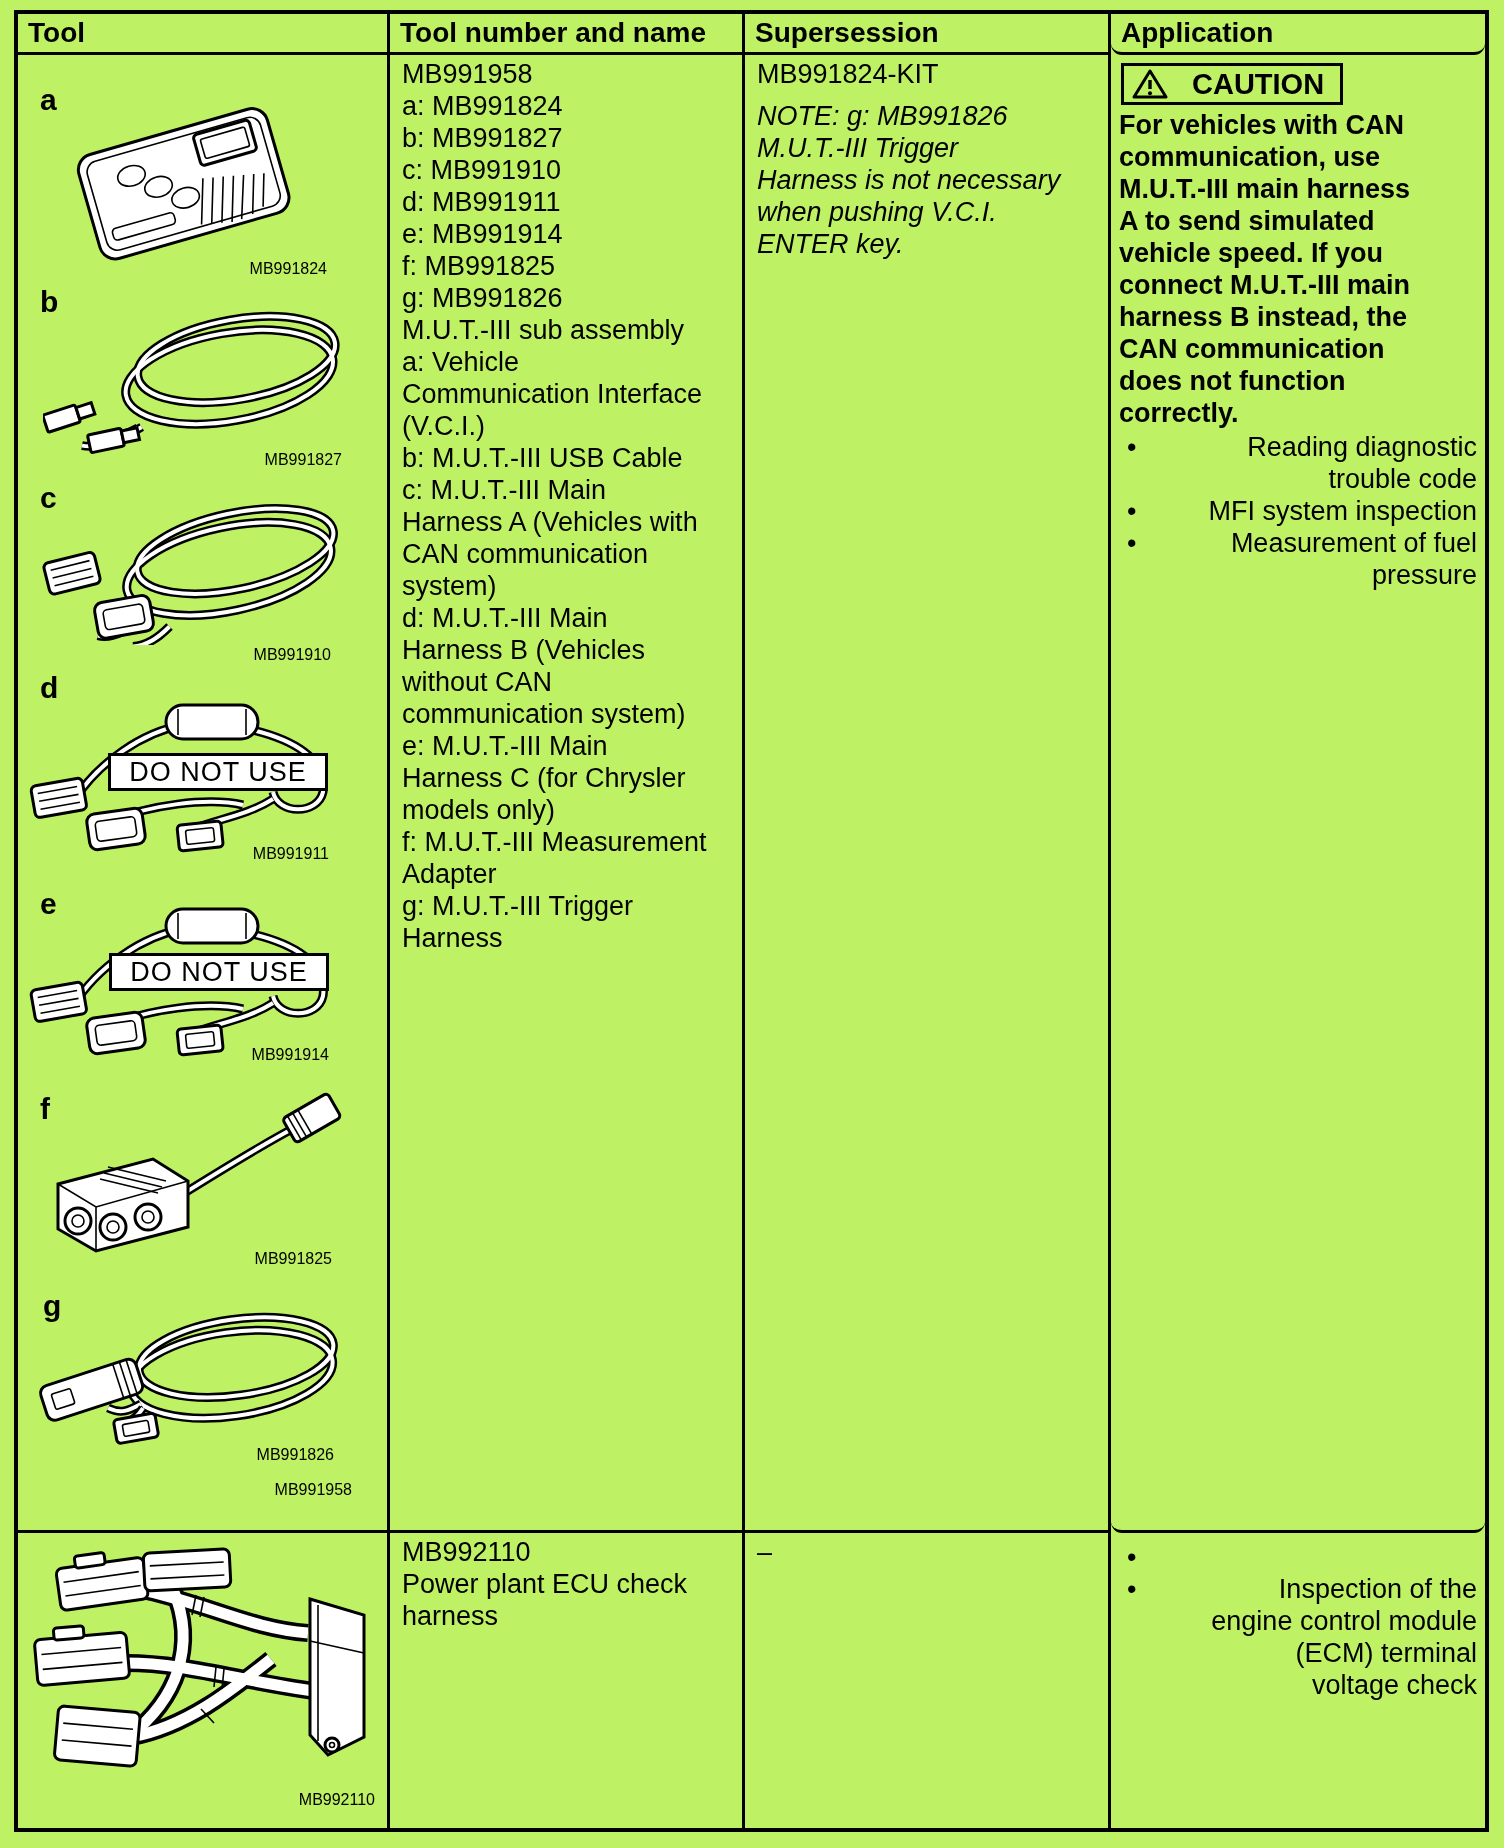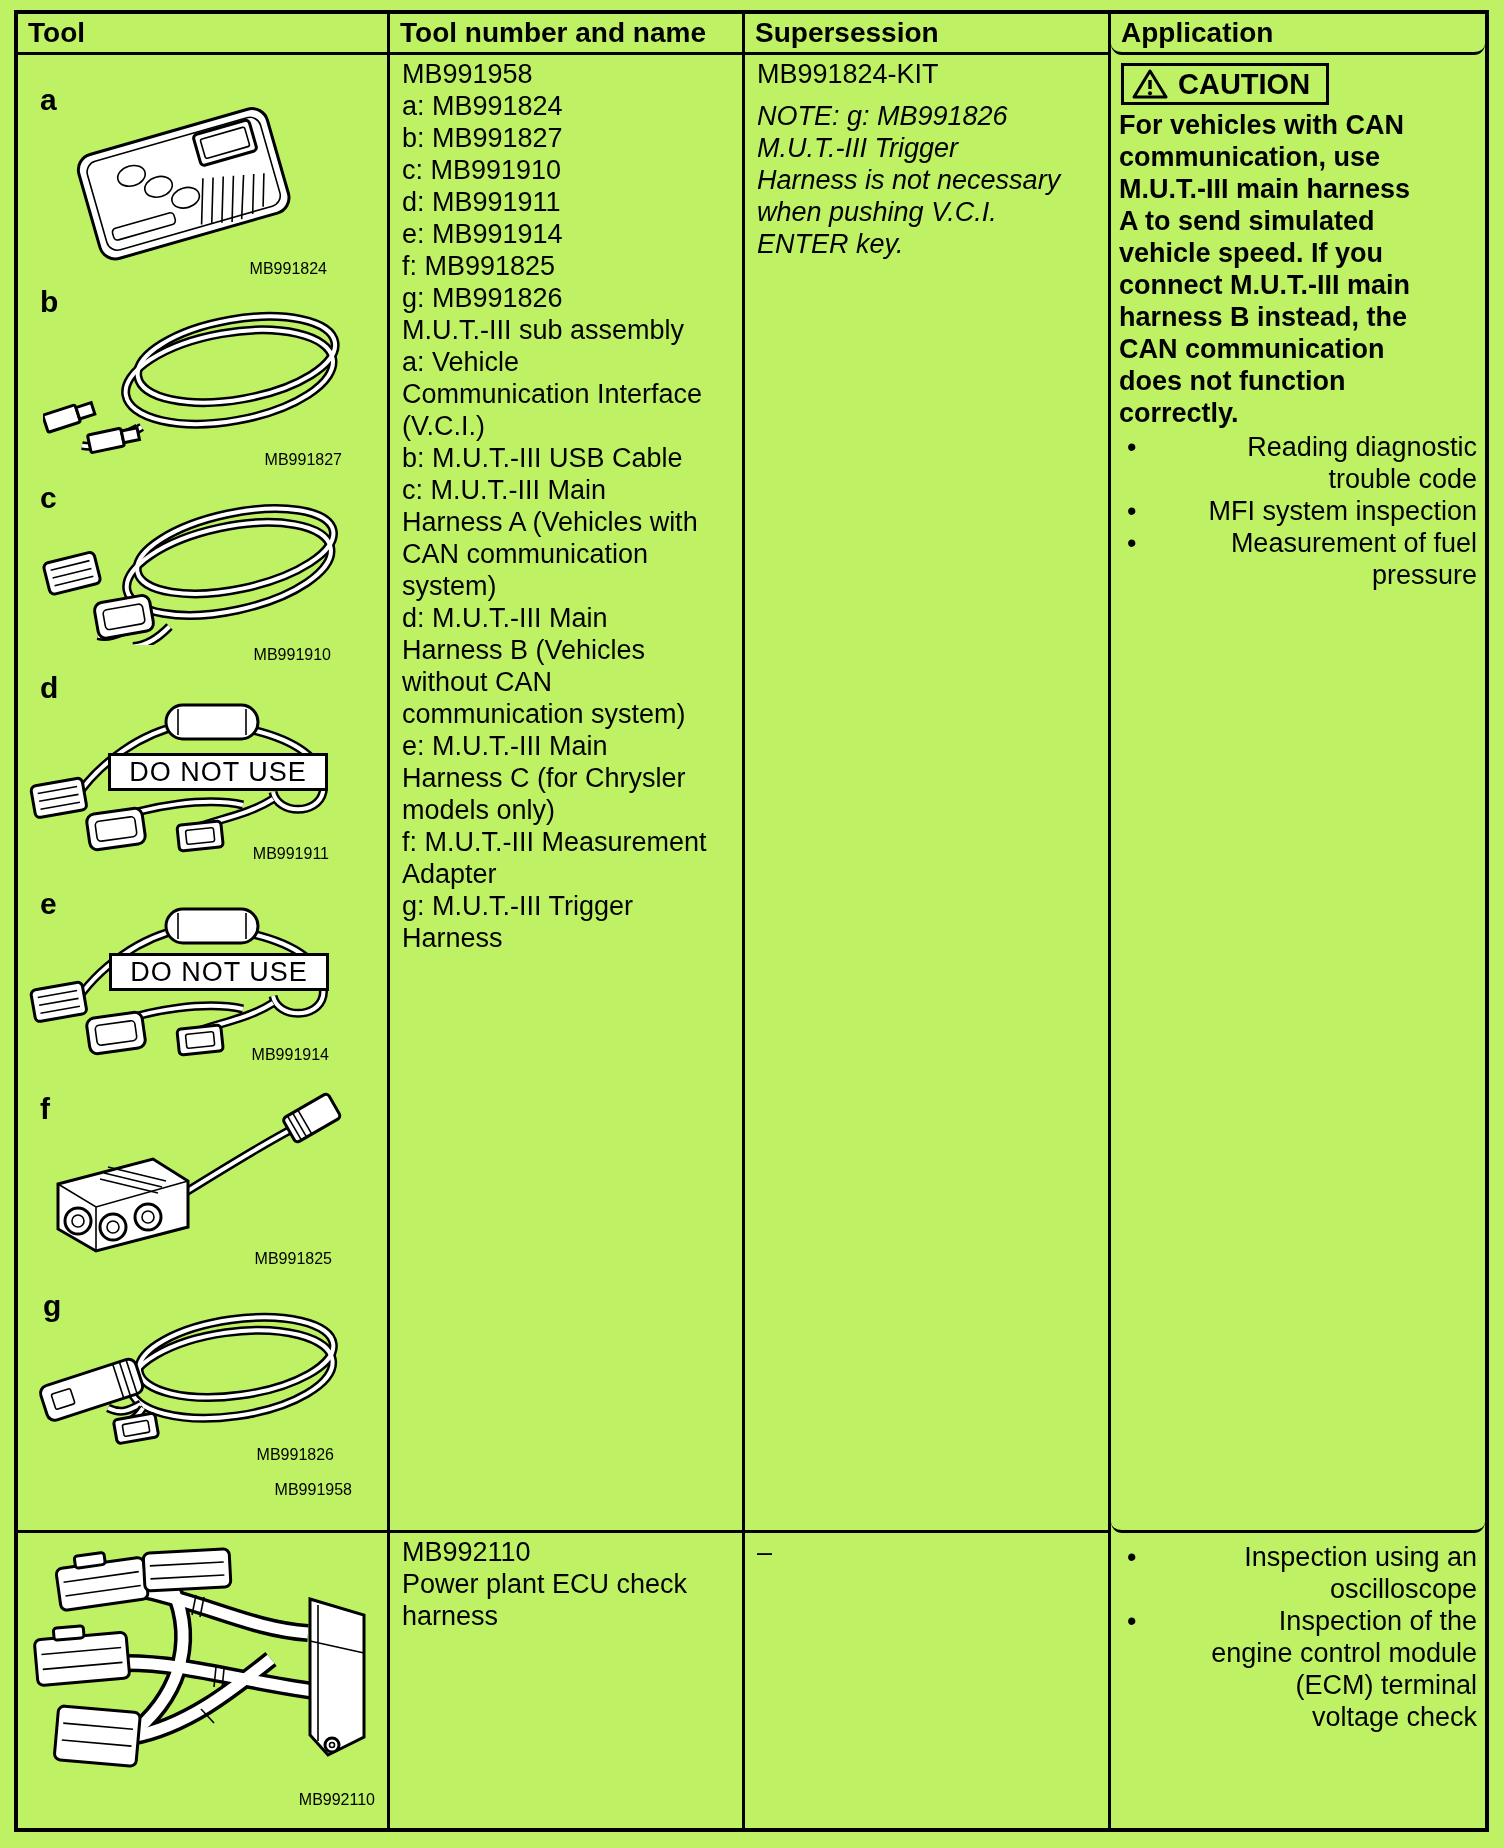--- a/index.html
+++ b/index.html
@@ -10,21 +10,21 @@
        grid-template-columns:372px 355px 366px 1fr;
        grid-template-rows:41px 1478px 1fr;}
   .cell{border-right:3px solid #000;border-bottom:3px solid #000;
         box-sizing:border-box;position:relative;overflow:hidden;}
   .lc{border-right:none;border-radius:11px;}
   .lr{border-bottom:none;}
   .th{font-weight:bold;font-size:28px;line-height:34px;padding:2px 10px;}
   .txt{font-size:27px;line-height:32px;padding:3px 12px;white-space:pre-line;}
   .note{font-style:italic;margin-top:10px;}
   .app{padding:6px 8px;}
-  .caution-box{display:inline-flex;align-items:center;gap:10px;
+  .caution-box{display:inline-flex;align-items:center;gap:24px;
         border:3px solid #000;height:42px;box-sizing:border-box;
         padding:0 16px 0 8px;margin:2px 0 4px 2px;
         font-weight:bold;font-size:29px;}
   .cpara{font-weight:bold;font-size:27px;line-height:32px;white-space:pre-line;}
   .bullets{margin-top:2px;}
   .bullet{display:flex;font-size:27px;line-height:32px;padding-left:8px;}
   .dot{width:42px;flex:none;font-size:27px;}
   .btext{flex:1;white-space:pre-line;text-align:right;}
   .fig-letter{position:absolute;font-weight:bold;font-size:30px;line-height:30px;}
   .fig-label{position:absolute;font-weight:normal;font-size:16px;line-height:22px;}
@@ -388,22 +388,20 @@
     <div class="cell lr txt">MB992110
 Power plant ECU check
 harness</div>
 
     <div class="cell lr txt">–</div>
 
     <div class="cell lr lc app">
       <div class="bullets">
         <div class="bullet">
           <span class="dot">•</span>
-          <span class="btext">Inspection using an
-oscilloscope</span>
         </div>
         <div class="bullet">
           <span class="dot">•</span>
           <span class="btext">Inspection of the
 engine control module
 (ECM) terminal
 voltage check</span>
         </div>
       </div>
     </div>

